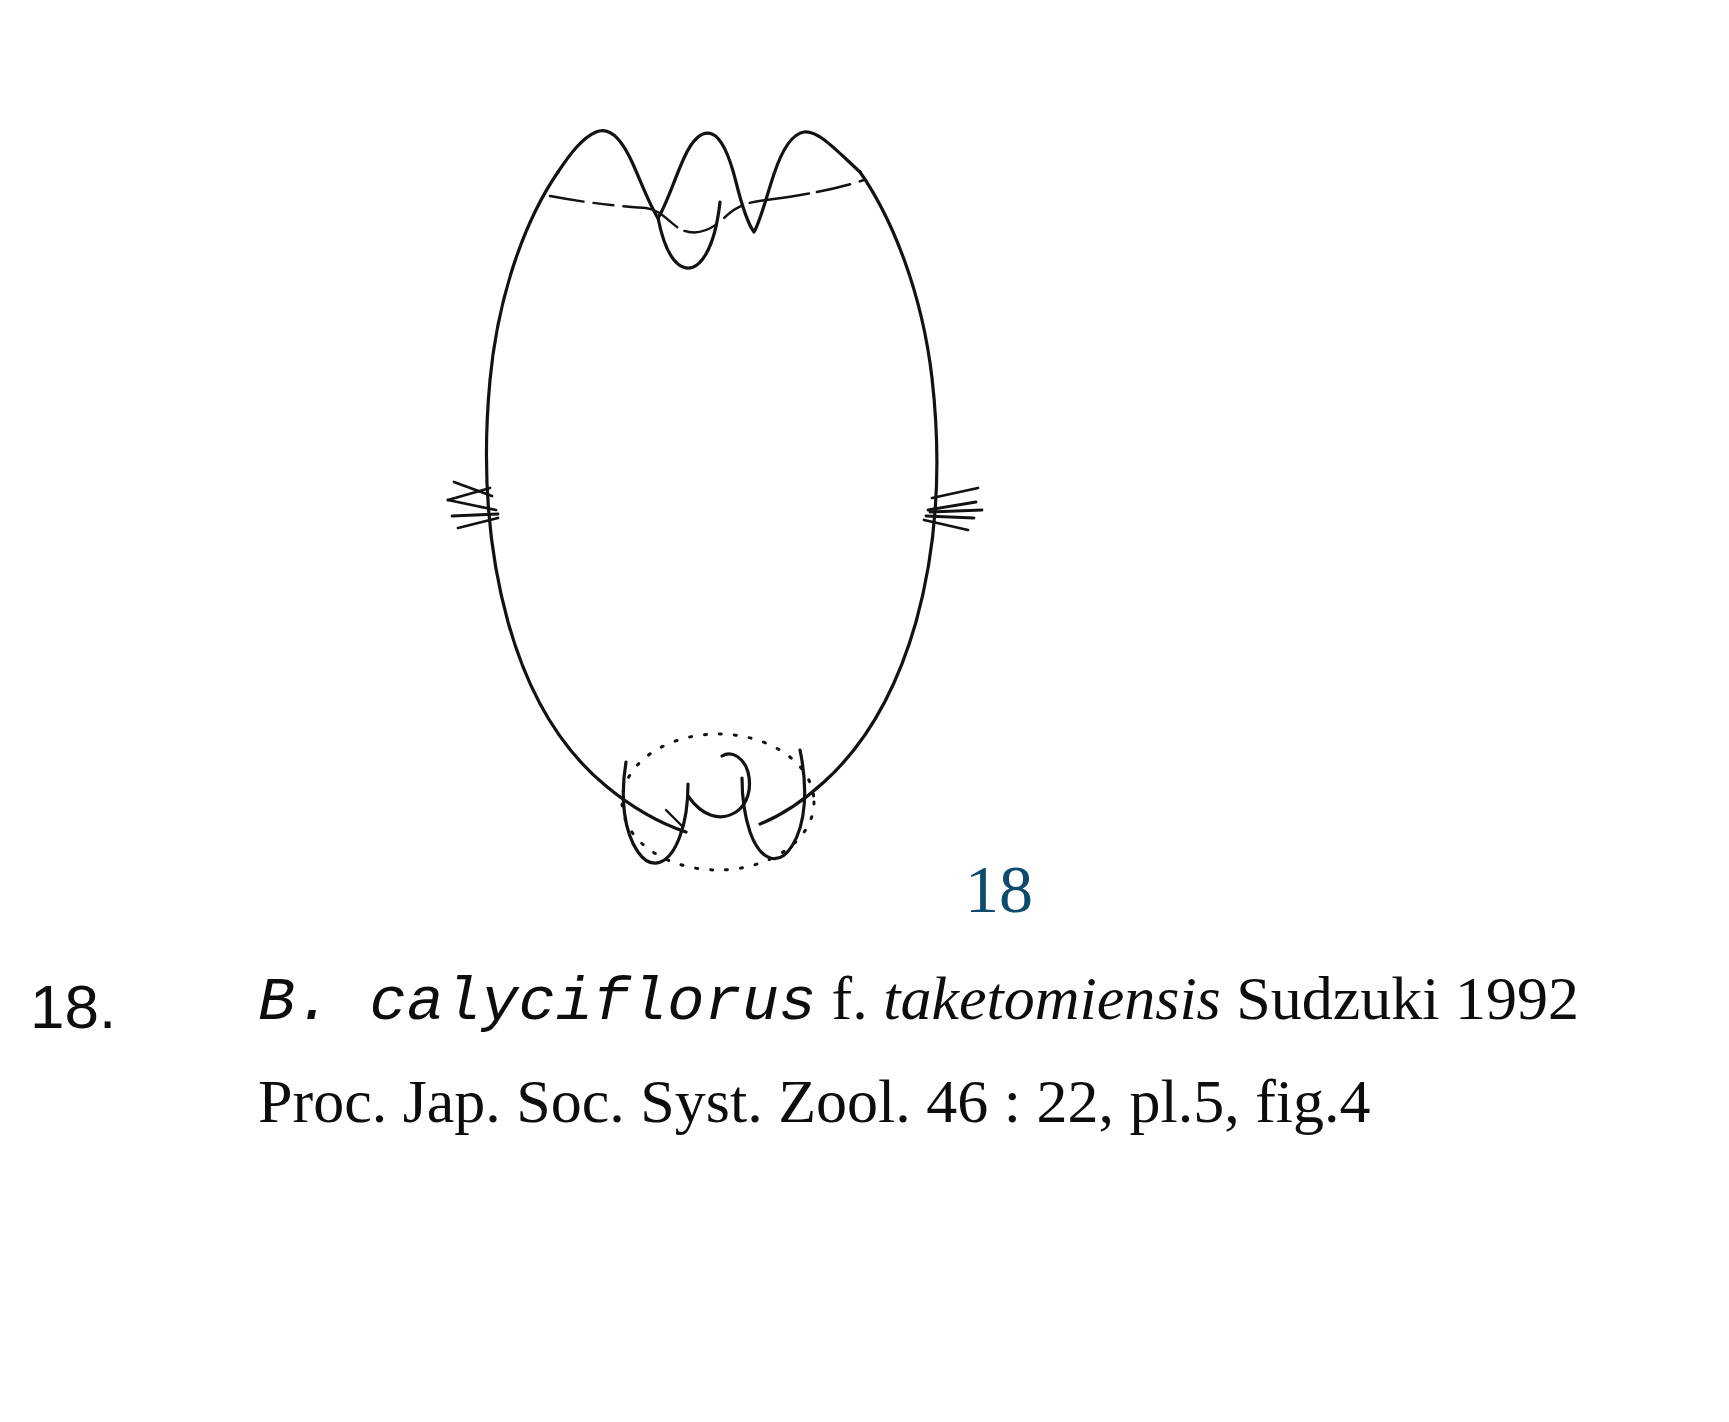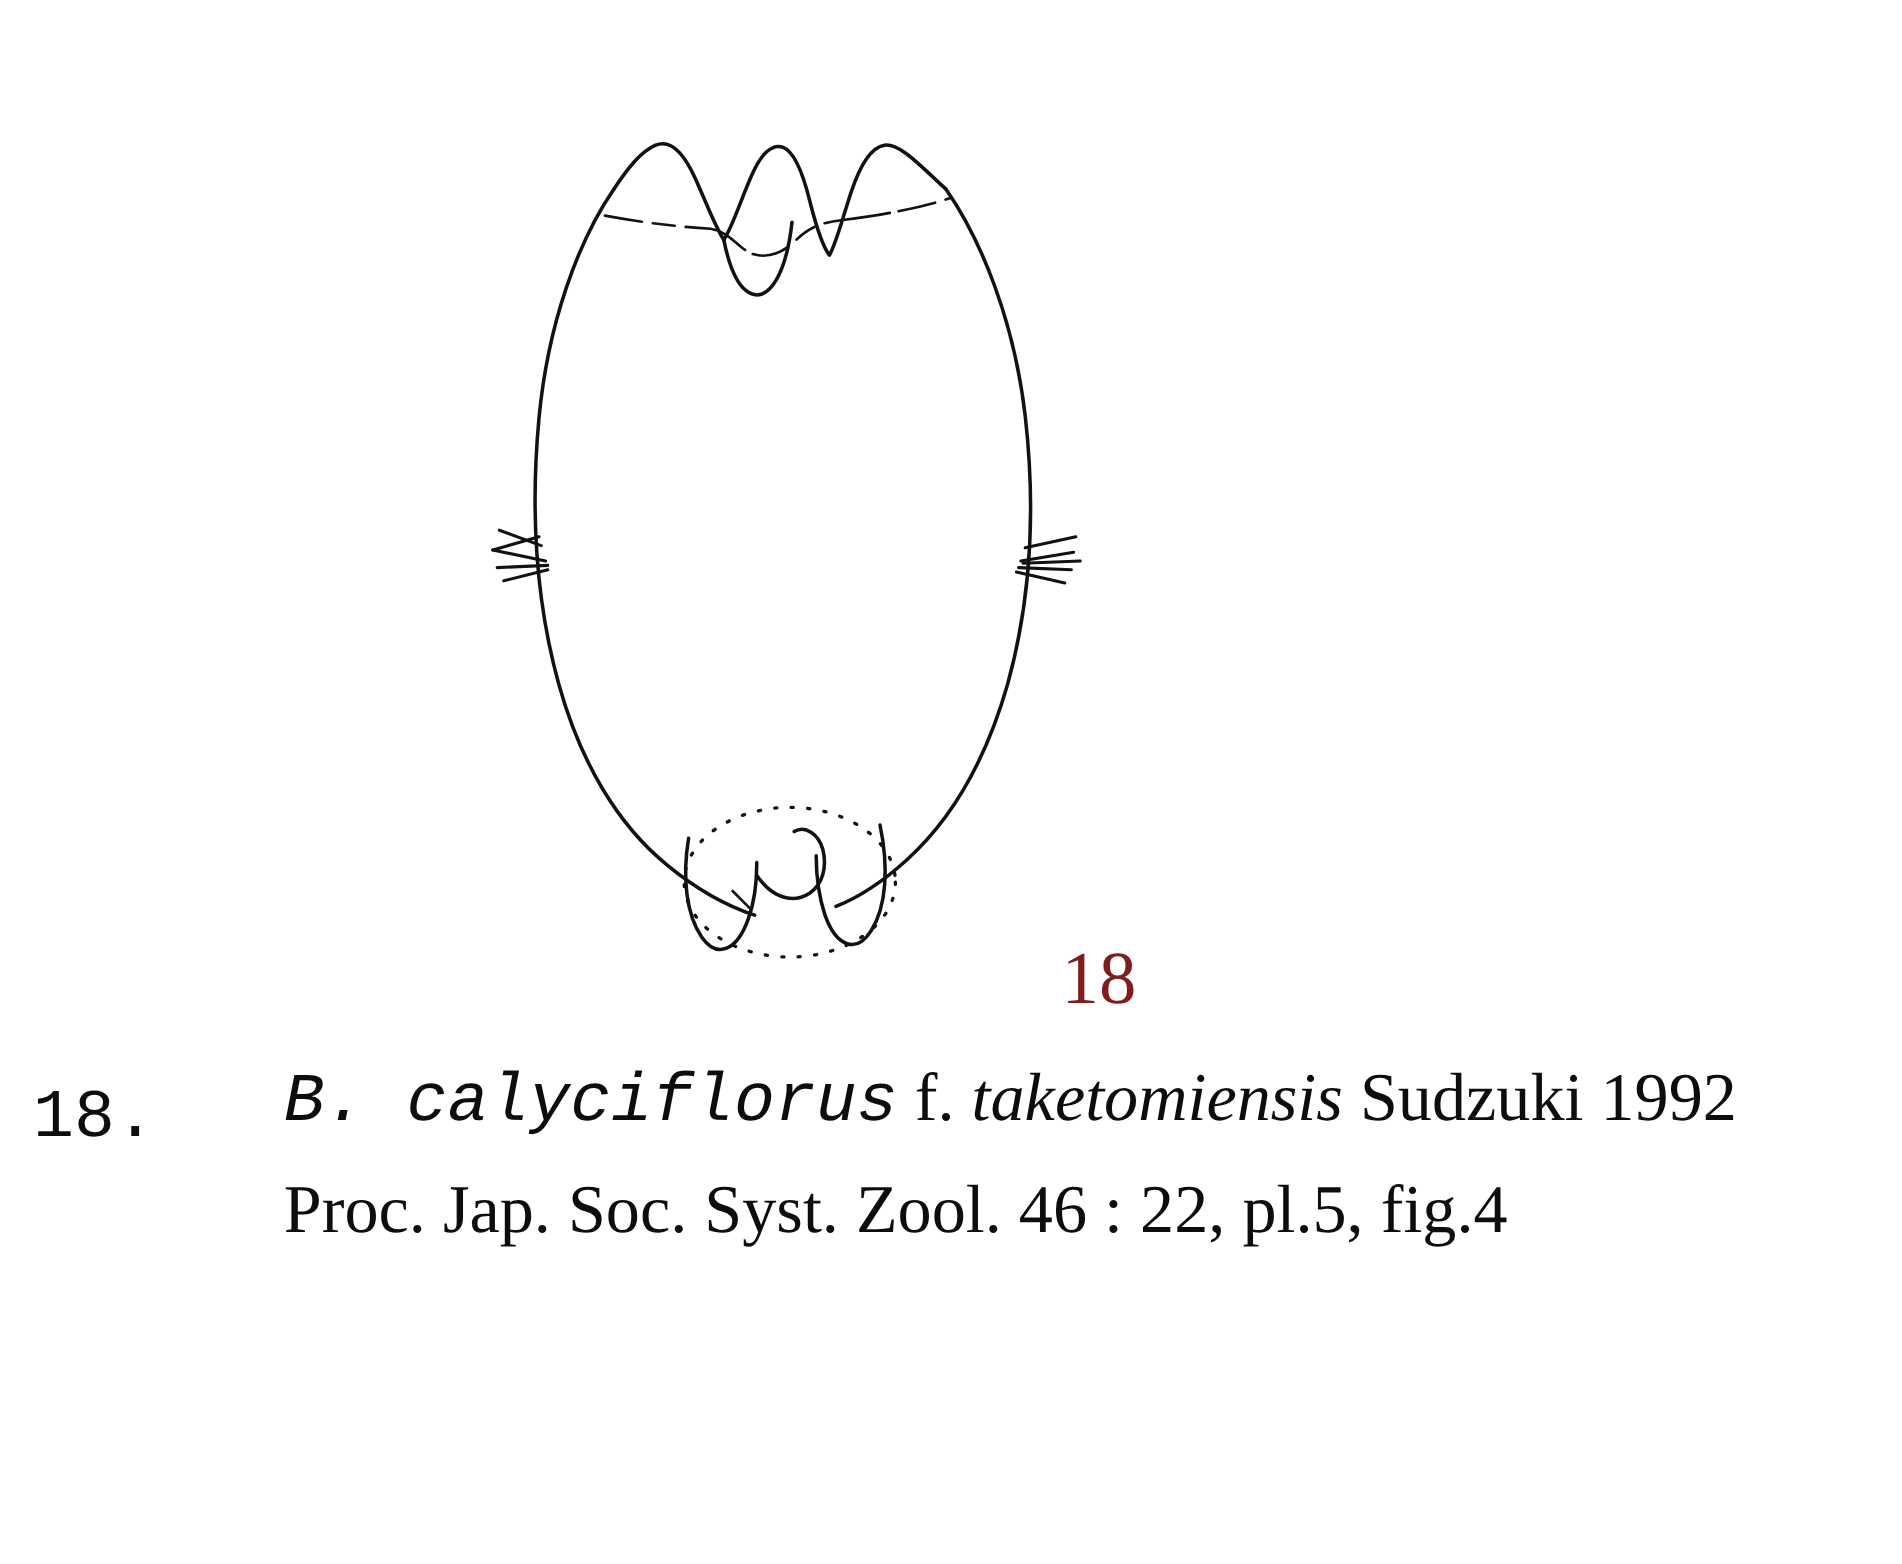--- a/index.html
+++ b/index.html
@@ -39,39 +39,39 @@
   }
 
   
   #figure-number-inline {
     position: absolute;
     left: 965px;
     top: 855px;
     font-size: 68px;
     line-height: 1;
     font-family: "Liberation Serif", serif;
-    color: #7f1d1d;
+    color: #0c4a6e;
     letter-spacing: 0px;
   }
 
   
   #caption-block {
     position: absolute;
     left: 0px;
     top: 960px;
     width: 1729px;
     height: 200px;
   }
   #caption-index {
     position: absolute;
     left: 30px;
-    top: 26px;
+    top: 16px;
     font-size: 62px;
     line-height: 1;
-    font-family: Liberation Mono, monospace;
+    font-family: Liberation Sans, sans-serif;
   }
   #caption-text {
     position: absolute;
     left: 258px;
     top: 0px;
     width: 1450px;
     font-size: 62px;
     line-height: 1.25;
     font-family: "Liberation Serif", serif;
   }

